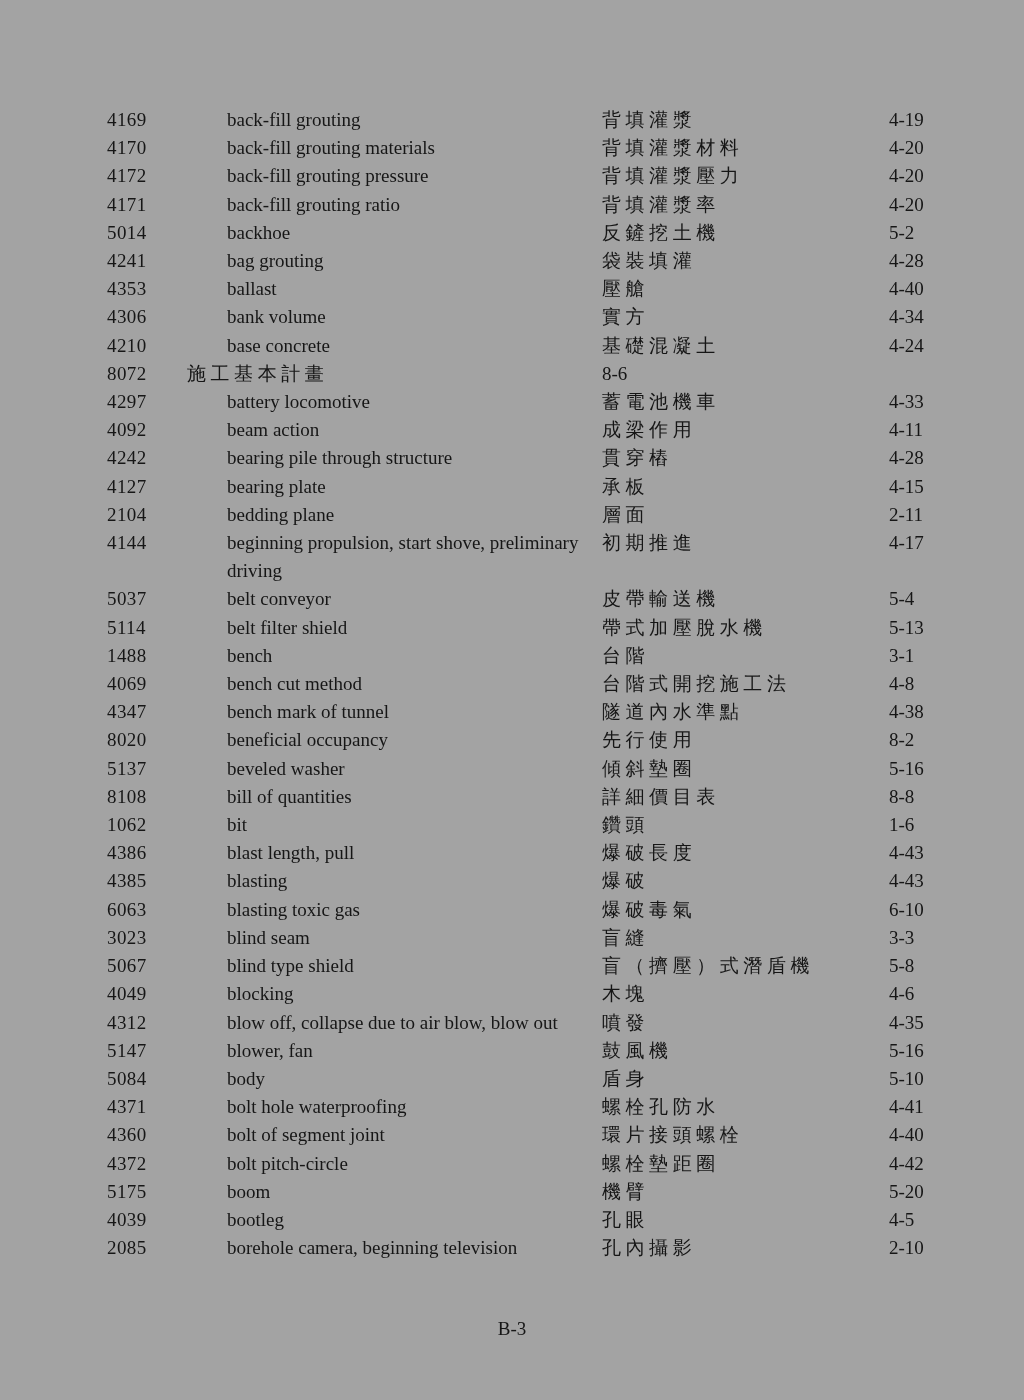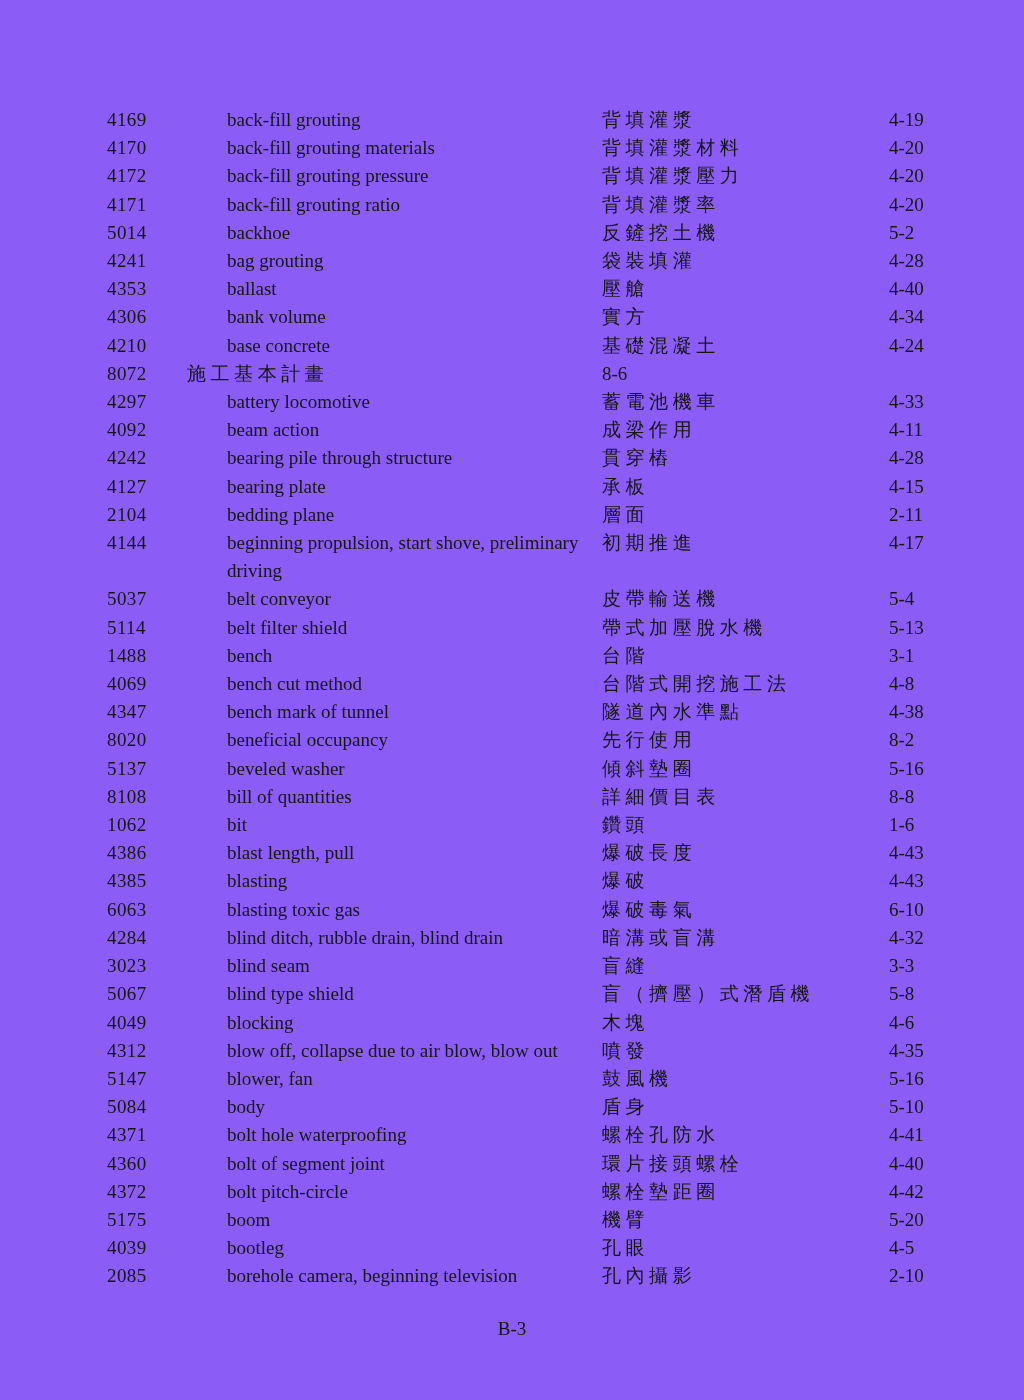--- a/index.html
+++ b/index.html
@@ -11,21 +11,21 @@
     width: 1024px;
     height: 1400px;
     position: relative;
     font-family: "Liberation Serif", "DejaVu Serif", serif;
     color: #161616;
     overflow: hidden;
   }
   .page {
     position: absolute;
     inset: 0;
-    background: #8b5cf6;
+    background: #a3a3a3;
   }
   .glossary {
     position: absolute;
     top: 106px;
     left: 107px;
     width: 860px;
   }
   .row {
     display: grid;
     grid-template-columns: 80px 415px 287px 70px;
@@ -225,26 +225,20 @@
         <span class="cell zh">爆破</span>
         <span class="cell ref">4-43</span>
       </div>
       <div class="row">
         <span class="cell id">6063</span>
         <span class="cell en">blasting toxic gas</span>
         <span class="cell zh">爆破毒氣</span>
         <span class="cell ref">6-10</span>
       </div>
       <div class="row">
-        <span class="cell id">4284</span>
-        <span class="cell en">blind ditch, rubble drain, blind drain</span>
-        <span class="cell zh">暗溝或盲溝</span>
-        <span class="cell ref">4-32</span>
-      </div>
-      <div class="row">
         <span class="cell id">3023</span>
         <span class="cell en">blind seam</span>
         <span class="cell zh">盲縫</span>
         <span class="cell ref">3-3</span>
       </div>
       <div class="row">
         <span class="cell id">5067</span>
         <span class="cell en">blind type shield</span>
         <span class="cell zh">盲（擠壓）式潛盾機</span>
         <span class="cell ref">5-8</span>

